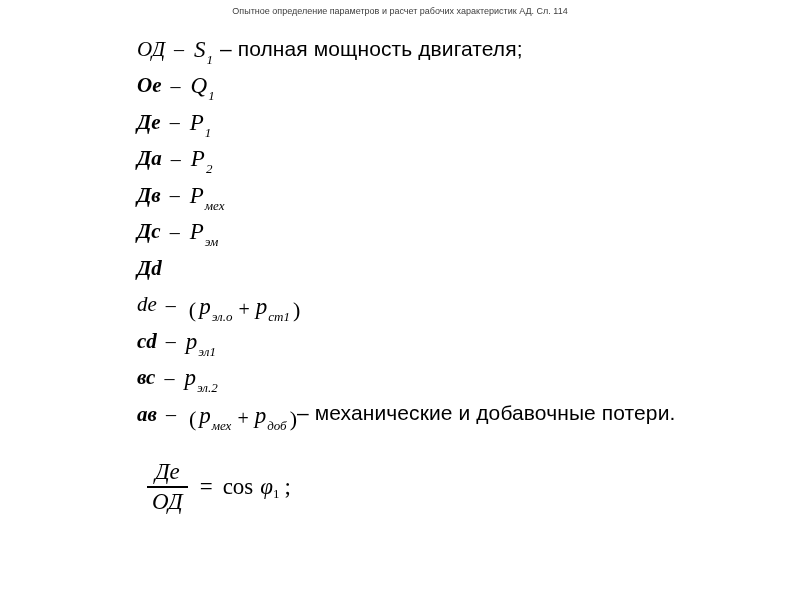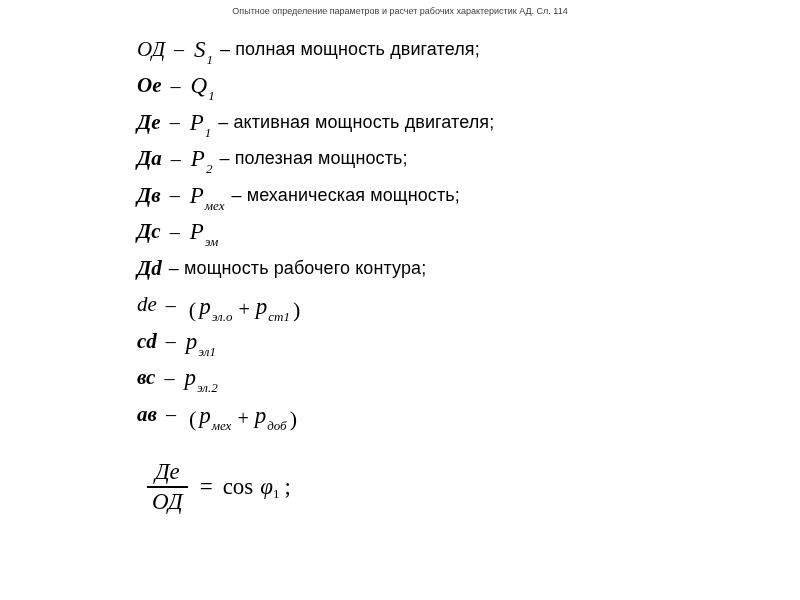--- a/index.html
+++ b/index.html
@@ -40,21 +40,21 @@
   .paren {
     font-family:"Liberation Serif", serif; font-size:22px;
     line-height:1; margin:0 3px; position:relative; top:3px;
   }
   .plus {
     font-family:"Liberation Serif", serif; font-size:20px;
     margin:0 6px; position:relative; top:2px;
   }
   .grp { display:inline-flex; align-items:baseline; position:relative; top:2px; }
   
-  .txt { font-size:18px; margin-left:7px; letter-spacing:0.1px; }
+  .txt { font-size:21px; margin-left:7px; letter-spacing:0.1px; }
   
   .row-de .txt { position:absolute; left:133px; top:5px; margin:0; }
   .row-av .txt { position:absolute; left:160px; top:5px; margin:0; }
   
   .formula {
     position:absolute; left:147px; top:459px;
     display:flex; align-items:center;
     font-family:"Liberation Serif", serif; font-size:23px;
   }
   .frac { display:inline-flex; flex-direction:column; align-items:center; }
@@ -85,46 +85,42 @@
     <div class="row">
       <span class="lbl b">Ое</span>
       <span class="mdash">–</span>
       <span class="sym"><span>Q</span><span class="sub">1</span></span>
     </div>
 
     <div class="row">
       <span class="lbl b">Де</span>
       <span class="mdash">–</span>
       <span class="sym"><span>P</span><span class="sub">1</span></span>
-      <span class="txt">– активная мощность двигателя;</span>
     </div>
 
     <div class="row">
       <span class="lbl b">Да</span>
       <span class="mdash">–</span>
       <span class="sym"><span>P</span><span class="sub">2</span></span>
-      <span class="txt">– полезная мощность;</span>
     </div>
 
     <div class="row">
       <span class="lbl b">Дв</span>
       <span class="mdash">–</span>
       <span class="sym"><span>P</span><span class="sub">мех</span></span>
-      <span class="txt">– механическая мощность;</span>
     </div>
 
     <div class="row">
       <span class="lbl b">Дс</span>
       <span class="mdash">–</span>
       <span class="sym"><span>P</span><span class="sub">эм</span></span>
     </div>
 
     <div class="row">
       <span class="lbl b">Дd</span>
-      <span class="txt">– мощность рабочего контура;</span>
     </div>
 
     <div class="row row-de">
       <span class="lbl">de</span>
       <span class="mdash">–</span>
       <span class="grp">
         <span class="paren">(</span>
         <span class="sym"><span>p</span><span class="sub">эл.о</span></span>
         <span class="plus">+</span>
         <span class="sym"><span>p</span><span class="sub">ст1</span></span>
@@ -147,20 +143,21 @@
     <div class="row row-av">
       <span class="lbl b">ав</span>
       <span class="mdash">–</span>
       <span class="grp">
         <span class="paren">(</span>
         <span class="sym"><span>p</span><span class="sub">мех</span></span>
         <span class="plus">+</span>
         <span class="sym"><span>p</span><span class="sub">доб</span></span>
         <span class="paren">)</span>
       </span>
+      <span class="txt">– механические и добавочные потери.</span>
     </div>
 
   </div>
 
   <div class="formula">
     <span class="frac">
       <span class="num">Де</span>
       <span class="bar"></span>
       <span class="den">ОД</span>
     </span>

